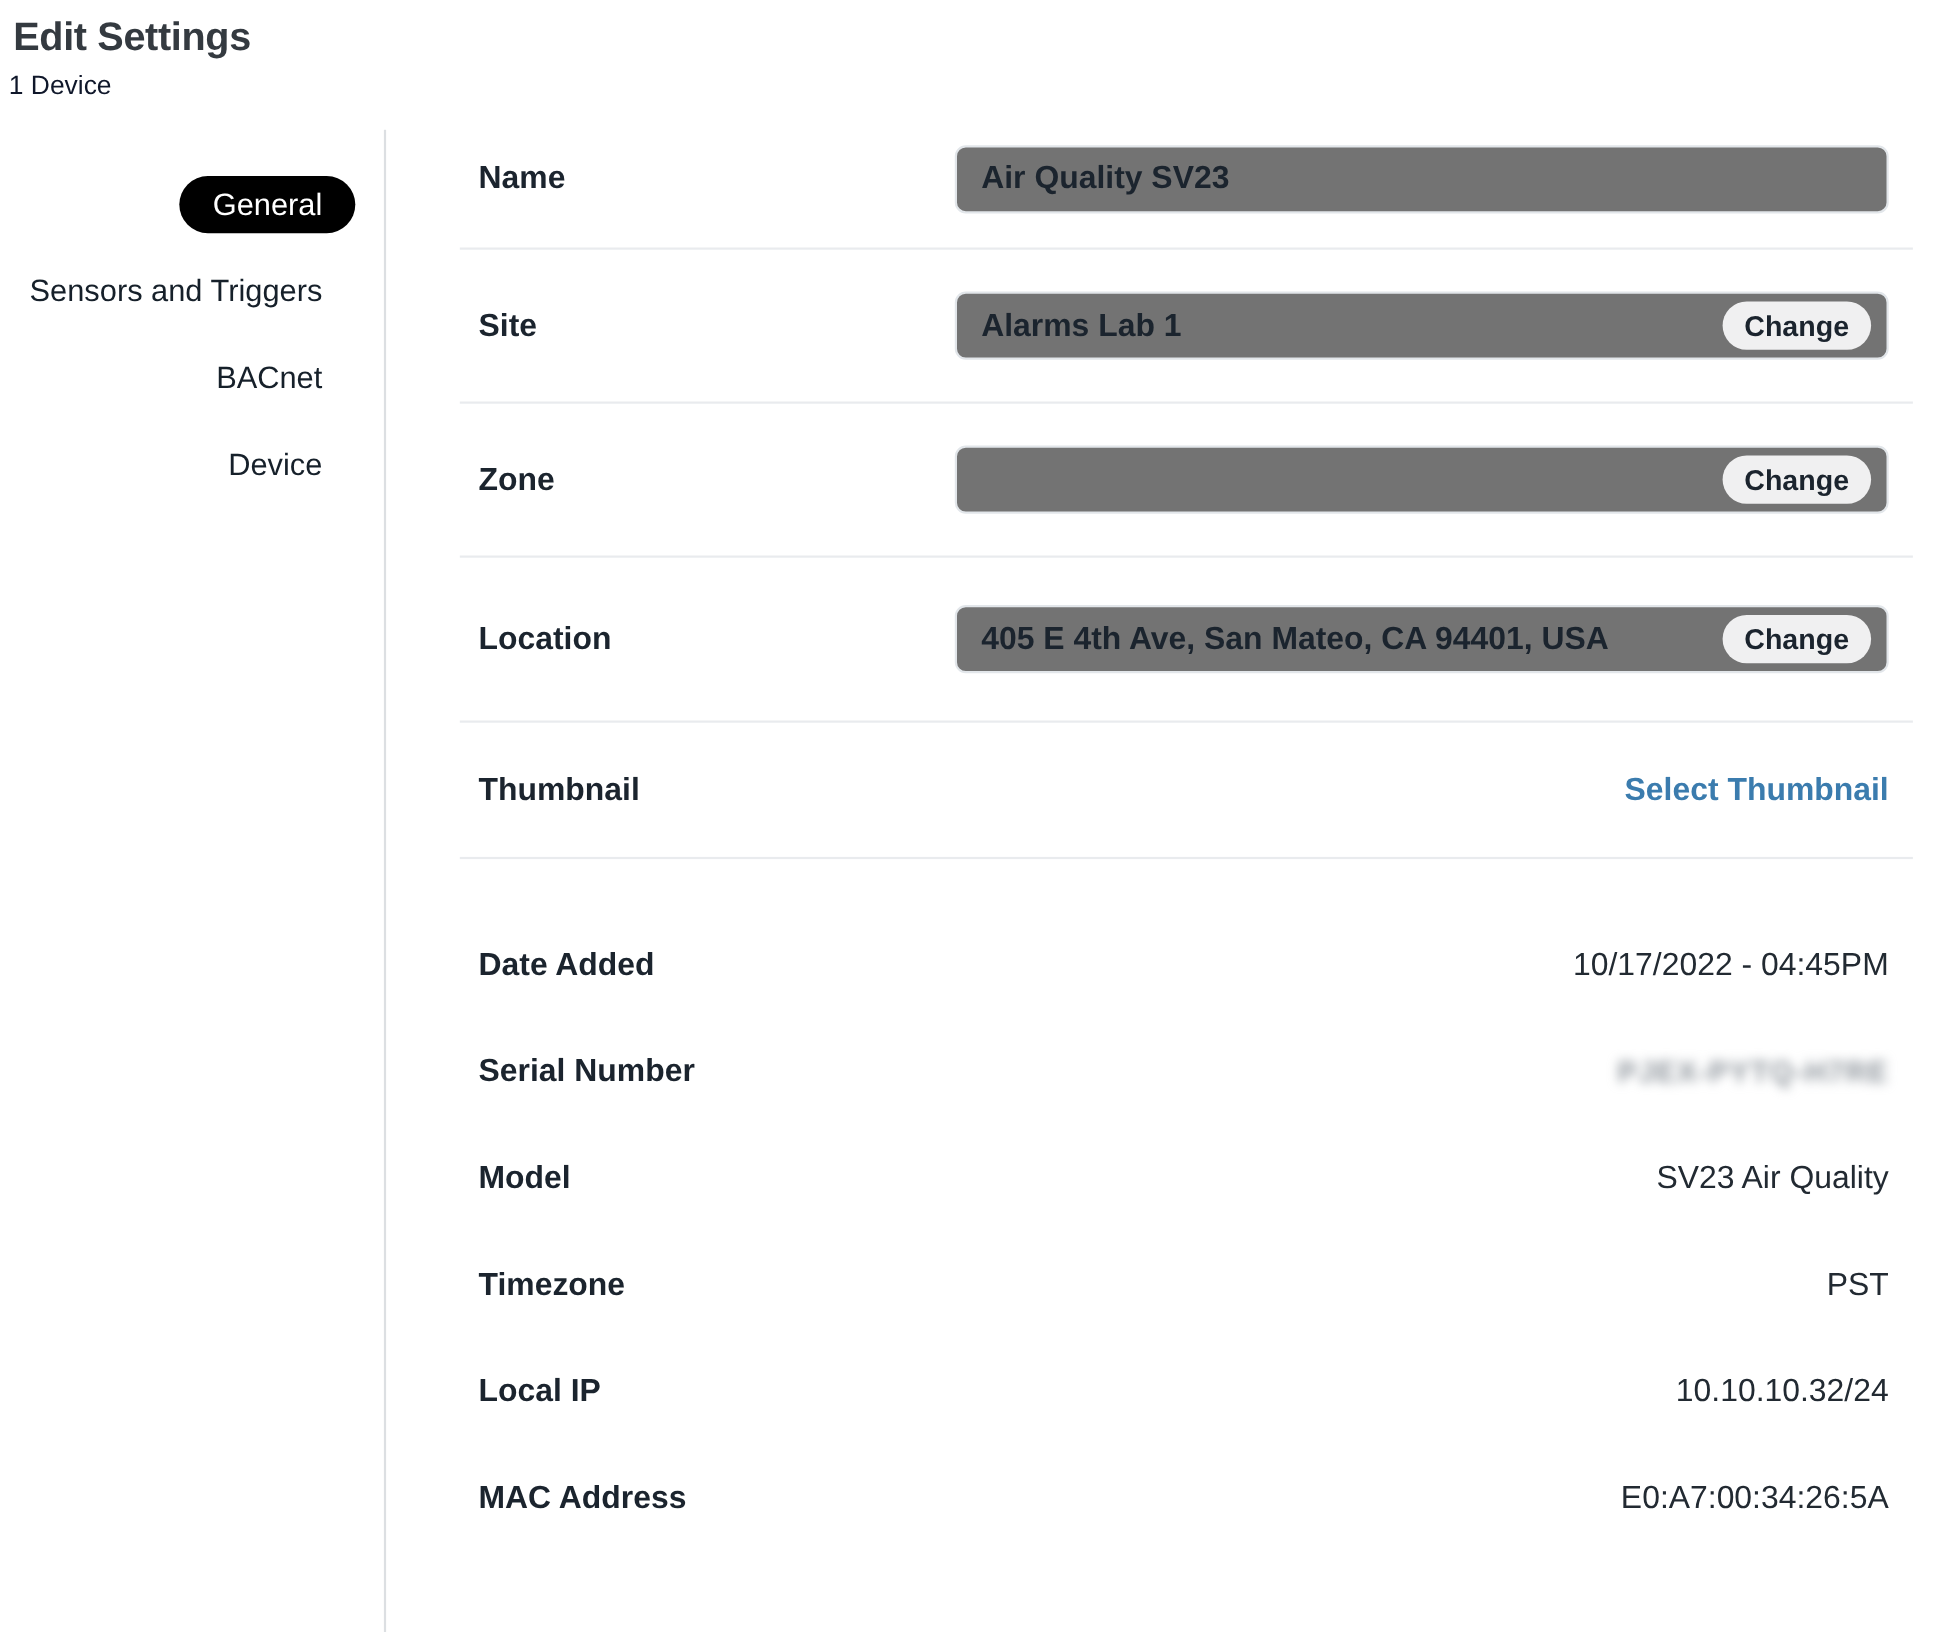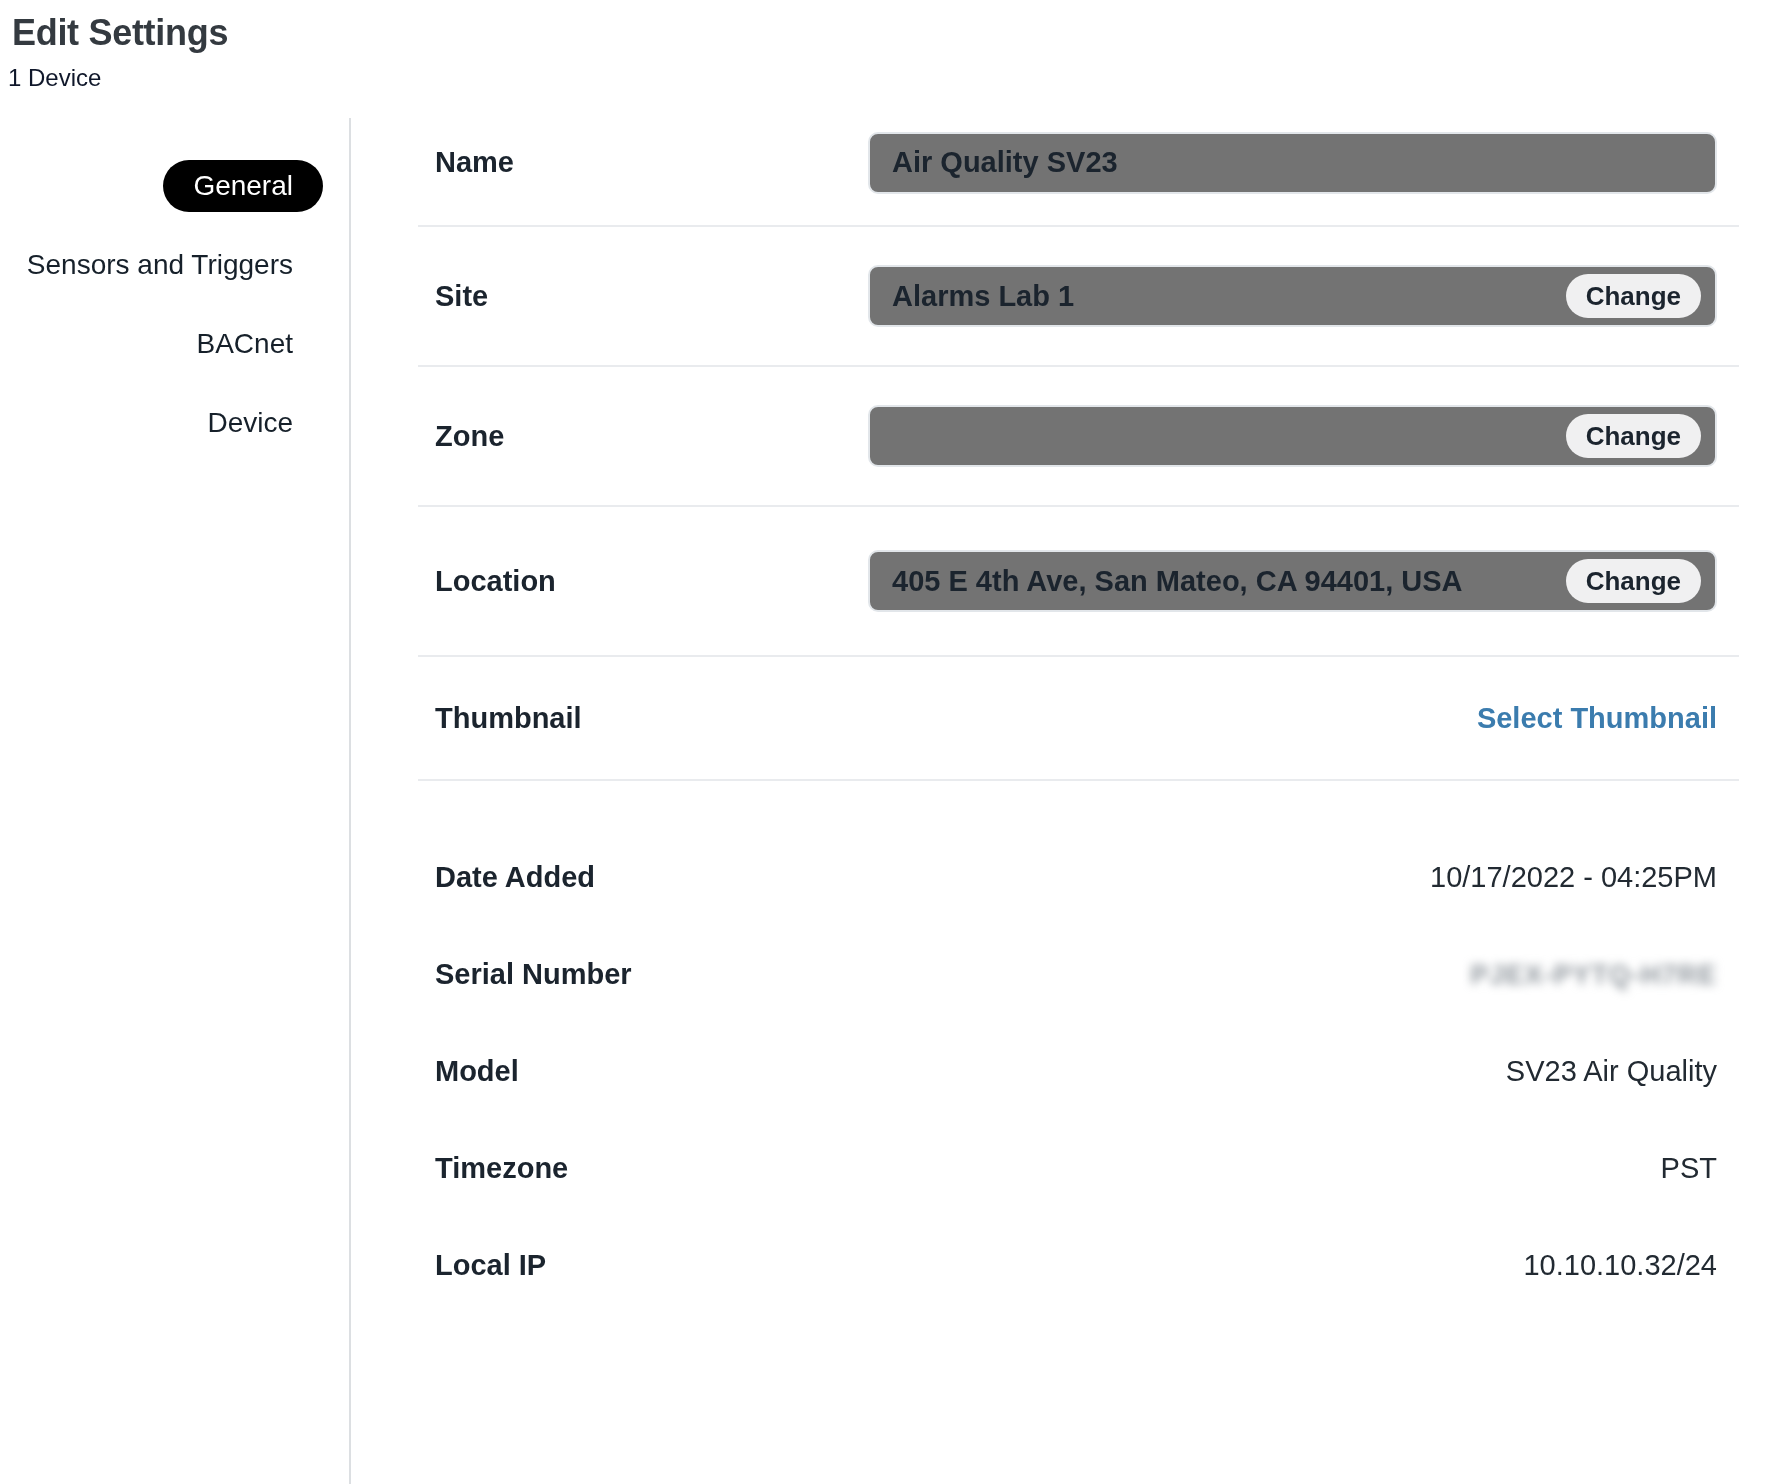--- a/index.html
+++ b/index.html
@@ -107,33 +107,37 @@
   </div>
 
   <div class="frow row-thumb">
     <div class="flabel">Thumbnail</div>
     <a class="link">Select Thumbnail</a>
   </div>
 
   <section class="info">
     <div class="info-row">
       <div class="info-label">Date Added</div>
-      <div class="info-value">10/17/2022 - 04:25PM</div>
+      <div class="info-value">10/17/2022 - 04:45PM</div>
     </div>
     <div class="info-row">
       <div class="info-label">Serial Number</div>
       <div class="info-value redacted">PJEX-PYTQ-H7RE</div>
     </div>
     <div class="info-row">
       <div class="info-label">Model</div>
       <div class="info-value">SV23 Air Quality</div>
     </div>
     <div class="info-row">
       <div class="info-label">Timezone</div>
       <div class="info-value">PST</div>
     </div>
     <div class="info-row">
       <div class="info-label">Local IP</div>
       <div class="info-value">10.10.10.32/24</div>
     </div>
+    <div class="info-row">
+      <div class="info-label">MAC Address</div>
+      <div class="info-value">E0:A7:00:34:26:5A</div>
+    </div>
   </section>
 
 </main>
 
 </body></html>

